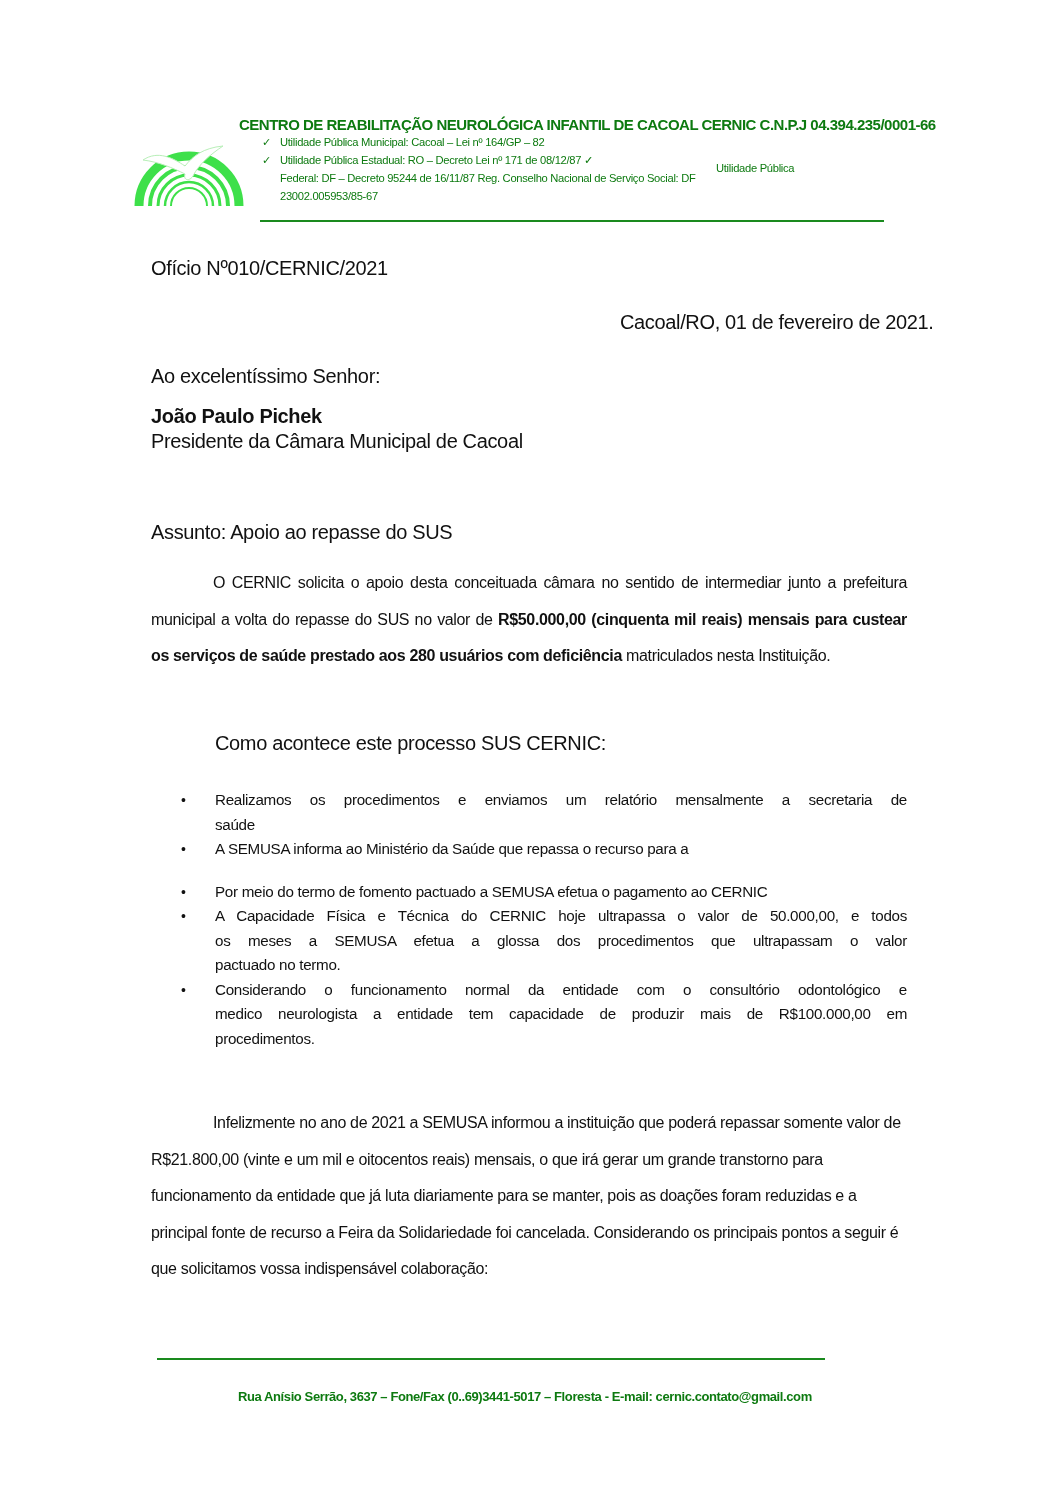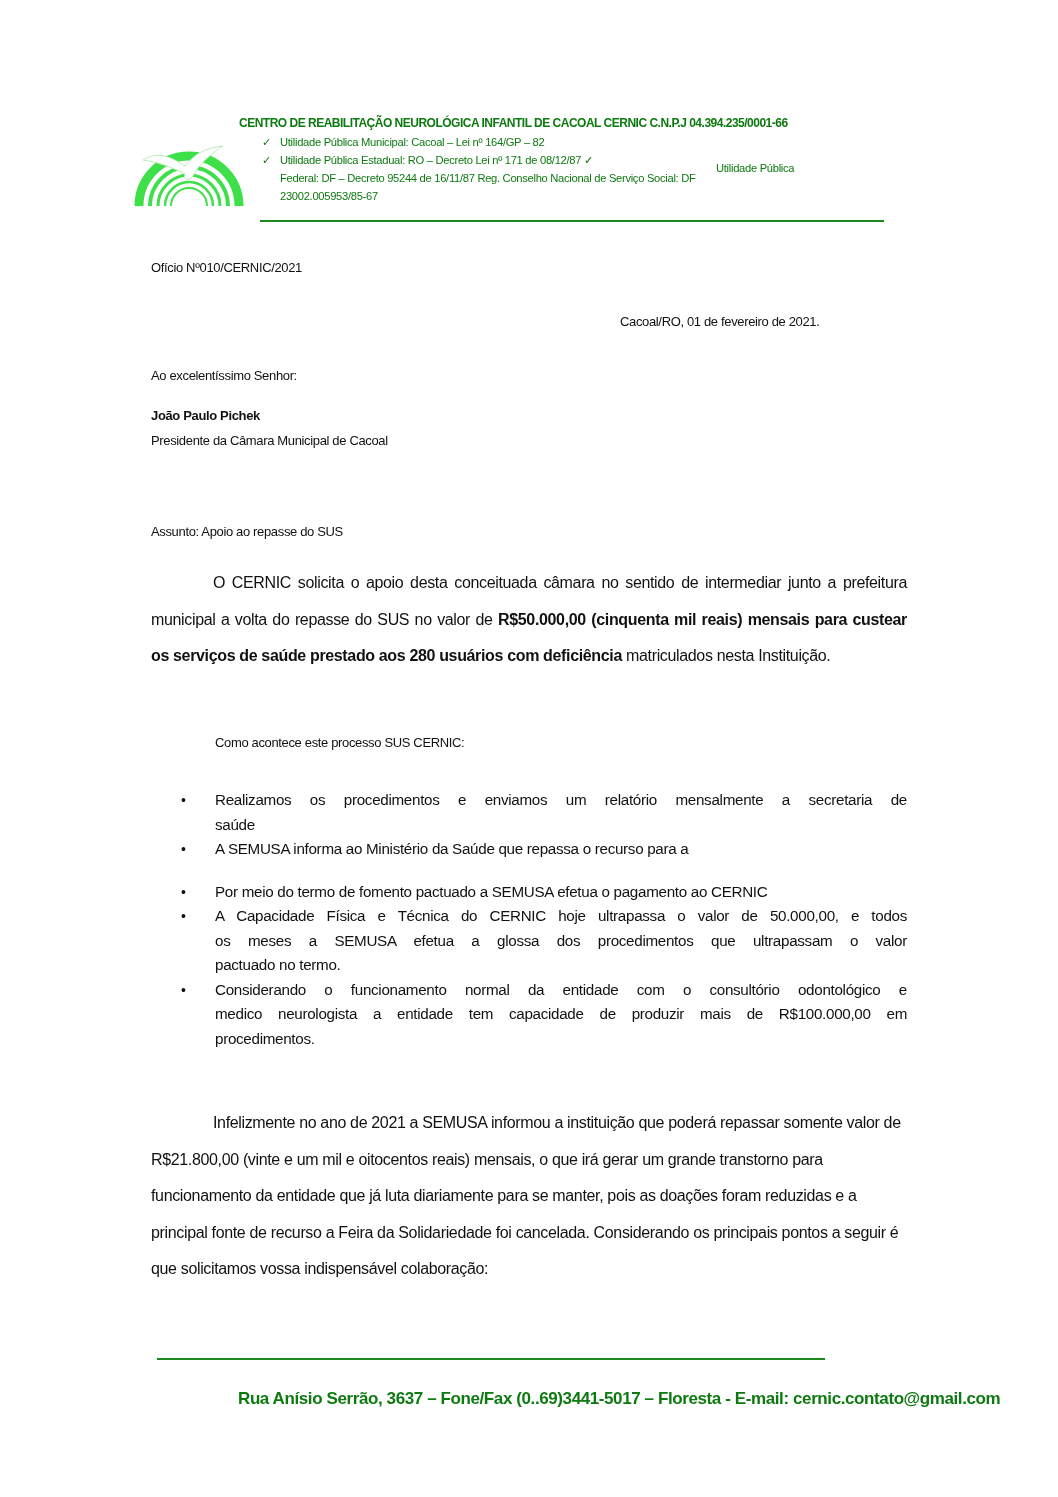--- a/index.html
+++ b/index.html
@@ -1,35 +1,35 @@
 <!DOCTYPE html>
 <html><head>
   <meta charset="utf-8">
   <style>
     html, body { margin: 0; padding: 0; background: #ffffff; }
     body { width: 1058px; height: 1497px; position: relative; overflow: hidden;
       font-family: "Liberation Sans", sans-serif; color: #111; }
     .abs { position: absolute; }
     
     .logo { left: 133px; top: 120px; width: 112px; height: 88px; }
-    .org-name { left: 239px; top: 116px; font-size: 12px; font-weight: bold; color: #0d7a10; letter-spacing: -0.5px; white-space: nowrap; }
+    .org-name { left: 239px; top: 116px; font-size: 15px; font-weight: bold; color: #0d7a10; letter-spacing: -0.5px; white-space: nowrap; }
     .hdr-line { font-size: 11.2px; color: #0d7a10; letter-spacing: -0.3px; white-space: nowrap; }
     .hdr-check { position: absolute; left: -18px; top: 0; font-size: 11px; }
     .hdr-rule { left: 260px; top: 220px; width: 624px; height: 2px; background: #1a8a1e; }
     
-    .txt { font-size: 13px; letter-spacing: -0.35px; white-space: nowrap; line-height: 18px; }
+    .txt { font-size: 20px; letter-spacing: -0.35px; white-space: nowrap; line-height: 18px; }
     .bold { font-weight: bold; text-align: center; }
     .para { left: 151px; width: 756px; font-size: 16px; letter-spacing: -0.35px; line-height: 36.5px; }
     .para .indent { display: inline-block; width: 62px; }
     .list { left: 151px; width: 756px; margin: 0; padding: 0; list-style: none; }
     .list li { position: relative; padding-left: 64px; font-size: 15.2px; letter-spacing: -0.3px; line-height: 24.5px; text-align: justify; }
     .list li .bullet { position: absolute; left: 30px; top: 0; font-size: 14px; }
     .list li .text-line { display: block; }
     .footer-rule { left: 157px; top: 1358px; width: 668px; height: 2px; background: #1a8a1e; }
-    .footer { left: 238px; top: 1389px; font-size: 17px; font-weight: bold; color: #0d7a10; letter-spacing: -0.4px; white-space: nowrap; }
+    .footer { left: 238px; top: 1389px; font-size: 13px; font-weight: bold; color: #0d7a10; letter-spacing: -0.4px; white-space: nowrap; }
   </style>
 </head>
 <body>
 
 <div class="abs logo">
   <svg width="112" height="88" viewBox="0 0 112 88">
     <g fill="none" stroke="#3ee04a">
       <path d="M6 86 A50 50 0 0 1 106 86" stroke-width="9"></path>
       <path d="M17 86 A39 39 0 0 1 95 86" stroke-width="4"></path>
       <path d="M25 86 A31 31 0 0 1 87 86" stroke-width="3"></path>

